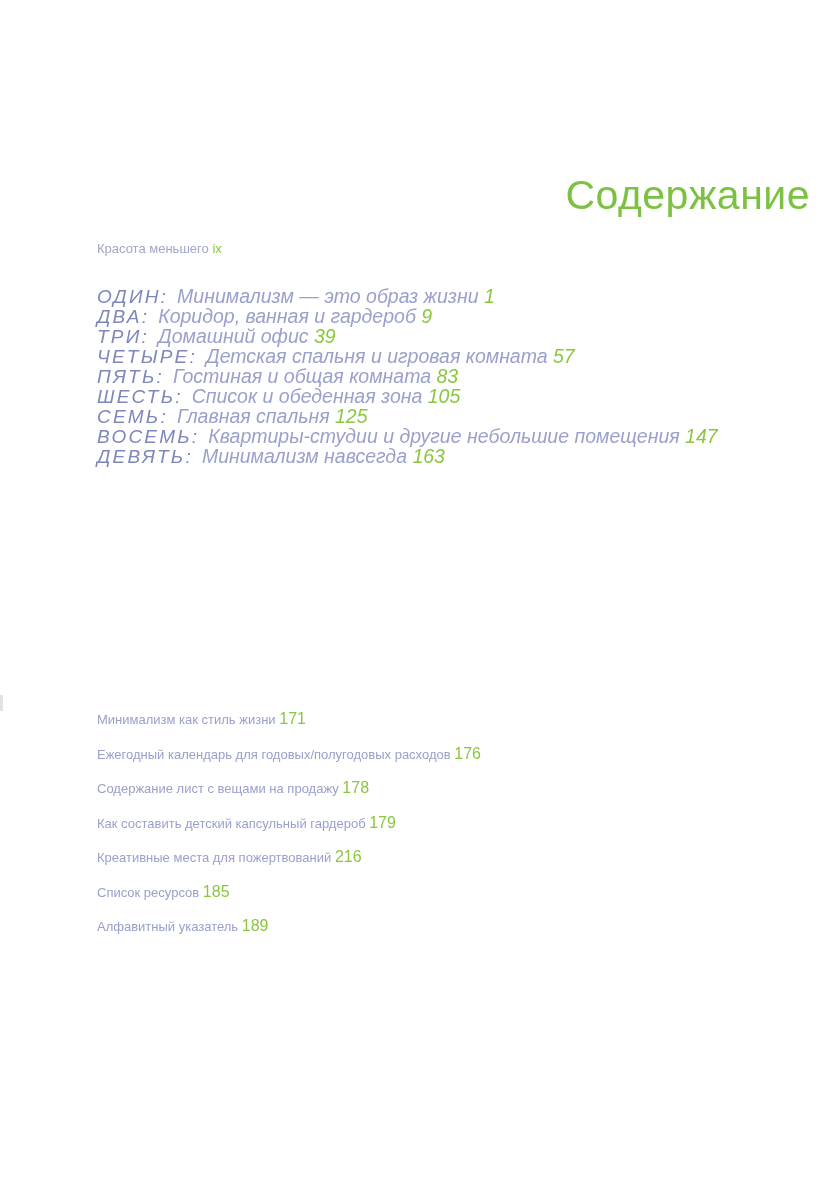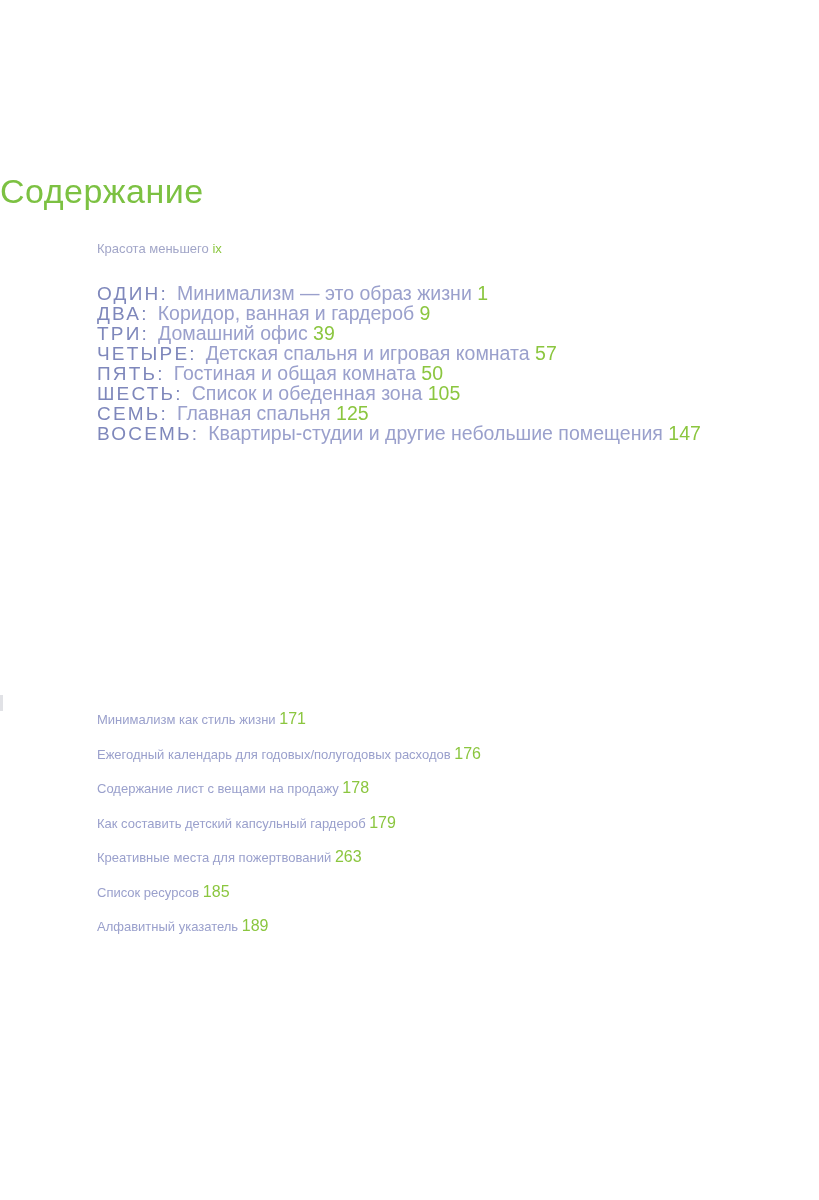--- a/index.html
+++ b/index.html
@@ -10,38 +10,38 @@
     overflow: hidden;
   }
   .page {
     position: relative;
     width: 819px; height: 1200px;
     background: #ffffff;
   }
   .toc-title {
     position: absolute;
     top: 172px; left: 0; width: 810px;
-    text-align: left;
-    font-size: 34px;
+    text-align: right;
+    font-size: 41px;
     font-weight: 400;
     color: #7cc142;
     letter-spacing: 0.5px;
   }
   .intro-line {
     position: absolute;
     top: 241px; left: 97px; right: 60px;
     font-size: 13px;
     color: #a2a6c8;
   }
   .chapter-list {
     position: absolute;
     top: 284px; left: 97px; right: 40px;
     list-style: none; margin: 0; padding: 0;
   }
-  .chapter-list li { height: 20px; line-height: 18px; white-space: nowrap; }
+  .chapter-list li { height: 20px; line-height: 24px; white-space: nowrap; font-style: italic; }
   .chapter-list li + li { }
   .chapter-label {
     font-size: 19px;
     color: #7e87bb;
     letter-spacing: 2.2px;
     margin-right: 9px;
   }
   .chapter-title {
     font-size: 19.5px;
     color: #9aa0cc;
@@ -77,31 +77,32 @@
 
   <div class="toc-title">Содержание</div>
 
   <div class="intro-line"><span>Красота меньшего</span> <span class="page-num">ix</span></div>
 
   <ul class="chapter-list">
     <li><span class="chapter-label">ОДИН:</span><span class="chapter-title">Минимализм — это образ жизни</span><span class="chapter-title"> </span><span class="page-num">1</span></li>
     <li><span class="chapter-label">ДВА:</span><span class="chapter-title">Коридор, ванная и гардероб</span><span class="chapter-title"> </span><span class="page-num">9</span></li>
     <li><span class="chapter-label">ТРИ:</span><span class="chapter-title">Домашний офис</span><span class="chapter-title"> </span><span class="page-num">39</span></li>
     <li><span class="chapter-label">ЧЕТЫРЕ:</span><span class="chapter-title">Детская спальня и игровая комната</span><span class="chapter-title"> </span><span class="page-num">57</span></li>
-    <li><span class="chapter-label">ПЯТЬ:</span><span class="chapter-title">Гостиная и общая комната</span><span class="chapter-title"> </span><span class="page-num">50</span></li>
+    <li><span class="chapter-label">ПЯТЬ:</span><span class="chapter-title">Гостиная и общая комната</span><span class="chapter-title"> </span><span class="page-num">83</span></li>
     <li><span class="chapter-label">ШЕСТЬ:</span><span class="chapter-title">Список и обеденная зона</span><span class="chapter-title"> </span><span class="page-num">105</span></li>
     <li><span class="chapter-label">СЕМЬ:</span><span class="chapter-title">Главная спальня</span><span class="chapter-title"> </span><span class="page-num">125</span></li>
     <li><span class="chapter-label">ВОСЕМЬ:</span><span class="chapter-title">Квартиры-студии и другие небольшие помещения</span><span class="chapter-title"> </span><span class="page-num">147</span></li>
+    <li><span class="chapter-label">ДЕВЯТЬ:</span><span class="chapter-title">Минимализм навсегда</span><span class="chapter-title"> </span><span class="page-num">163</span></li>
   </ul>
 
   <ul class="appendix-list">
     <li><span class="appendix-title">Минимализм как стиль жизни</span><span class="appendix-title"> </span><span class="page-num">171</span></li>
     <li><span class="appendix-title">Ежегодный календарь для годовых/полугодовых расходов</span><span class="appendix-title"> </span><span class="page-num">176</span></li>
     <li><span class="appendix-title">Содержание лист с вещами на продажу</span><span class="appendix-title"> </span><span class="page-num">178</span></li>
     <li><span class="appendix-title">Как составить детский капсульный гардероб</span><span class="appendix-title"> </span><span class="page-num">179</span></li>
-    <li><span class="appendix-title">Креативные места для пожертвований</span><span class="appendix-title"> </span><span class="page-num">263</span></li>
+    <li><span class="appendix-title">Креативные места для пожертвований</span><span class="appendix-title"> </span><span class="page-num">216</span></li>
     <li><span class="appendix-title">Список ресурсов</span><span class="appendix-title"> </span><span class="page-num">185</span></li>
     <li><span class="appendix-title">Алфавитный указатель</span><span class="appendix-title"> </span><span class="page-num">189</span></li>
   </ul>
 
   <div class="scan-artifact"></div>
 
 </div>
 
 </body></html>

